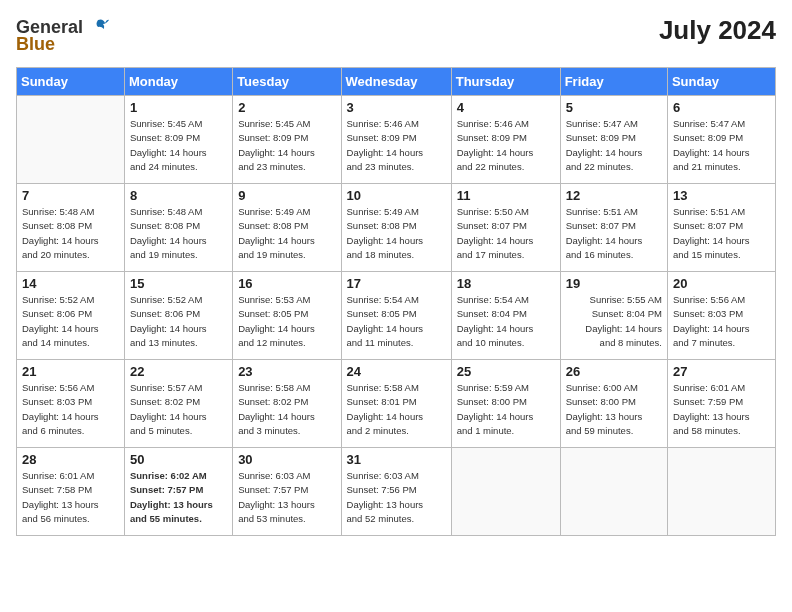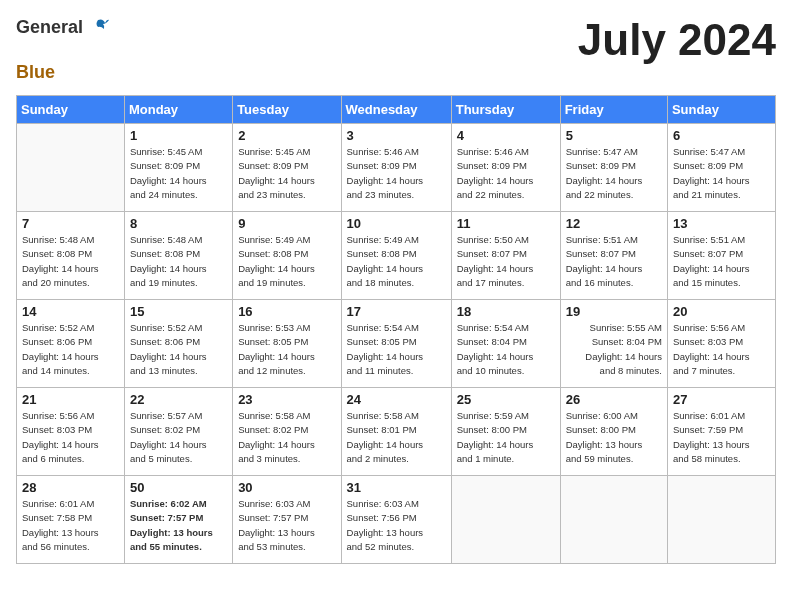--- a/index.html
+++ b/index.html
@@ -13,32 +13,31 @@
     .header-area {
       display: flex;
       justify-content: space-between;
       align-items: flex-start;
       margin-bottom: 12px;
     }
     .logo {
       display: flex;
       flex-direction: column;
       align-items: flex-start;
-      gap: 28px;
     }
     .logo-row {
       display: flex;
       align-items: center;
       gap: 2px;
     }
     .title-area {
       text-align: right;
     }
     .title-month {
-      font-size: 44px;
+      font-size: 26px;
       font-weight: bold;
       color: #222;
       line-height: 1.1;
     }
     .title-location {
       font-size: 15px;
       color: #444;
     }
     .calendar-table {
       width: 100%;

